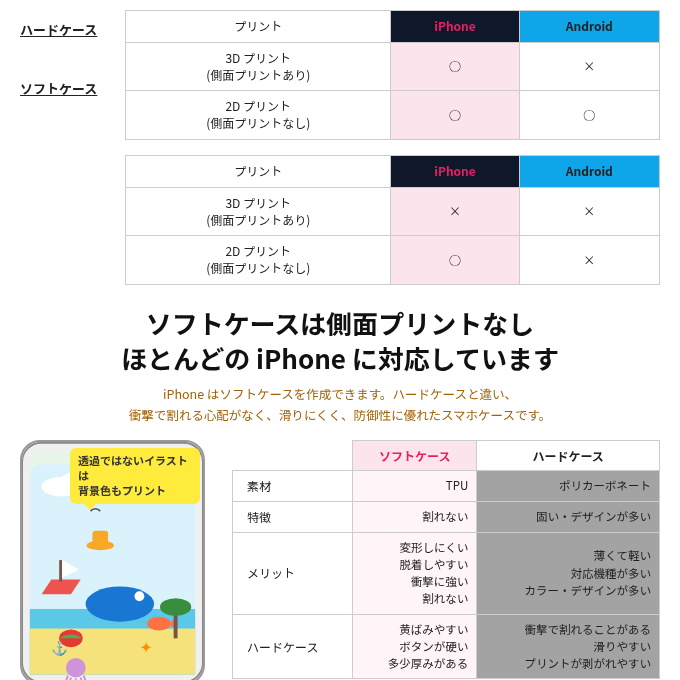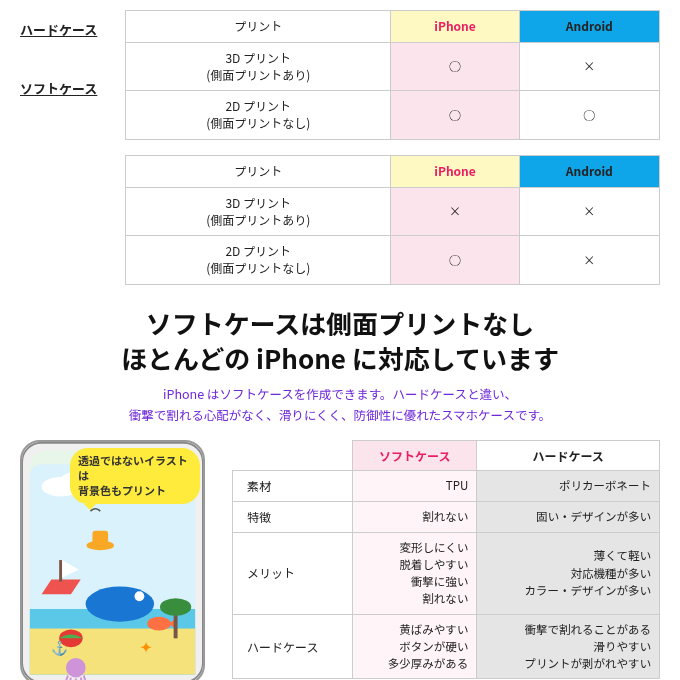--- a/index.html
+++ b/index.html
@@ -35,21 +35,21 @@
     .headline-main {
       font-size: 26px;
       font-weight: bold;
       line-height: 1.35;
       color: #111;
       margin-bottom: 8px;
     }
 
     .headline-sub {
       font-size: 12.5px;
-      color: #6d28d9;
+      color: #a16207;
       line-height: 1.7;
       text-align: center;
     }
 
     
     .lower-section {
       display: flex;
       gap: 12px;
       margin-top: 14px;
       align-items: flex-start;
@@ -75,21 +75,21 @@
     .phone-illustration svg {
       width: 100%;
       height: 100%;
     }
 
     .tooltip-bubble {
       position: absolute;
       top: 8px;
       left: 50px;
       background: #ffeb3b;
-      border-radius: 18px;
+      border-radius: 6px;
       padding: 5px 8px;
       font-size: 11px;
       font-weight: bold;
       line-height: 1.4;
       color: #333;
       z-index: 10;
       max-width: 130px;
     }
 
     .tooltip-bubble::after {
@@ -145,21 +145,21 @@
 
     .comp-table .hard-header {
       background: #fff;
     }
 
     .comp-table .soft-cell {
       background: #fff5f8;
     }
 
     .comp-table .hard-cell {
-      background: #e5e5e5;
+      background: #a3a3a3;
     }
 
     .empty-header {
       border: none !important;
       background: #fff !important;
     }
 
     
     .top-table-wrap {
       display: flex;
@@ -195,21 +195,21 @@
     .top-data-table td, .top-data-table th {
       border: 1px solid #ccc;
       text-align: center;
       padding: 7px 8px;
       font-size: 12px;
       vertical-align: middle;
       line-height: 1.4;
     }
 
     .top-data-table .iphone-header {
-      background: #fef9c3;
+      background: #0f172a;
       color: #e91e63;
       font-weight: bold;
     }
 
     .top-data-table .android-header {
       background: #0ea5e9;
       font-weight: bold;
     }
 
     .top-data-table .pink-cell {

